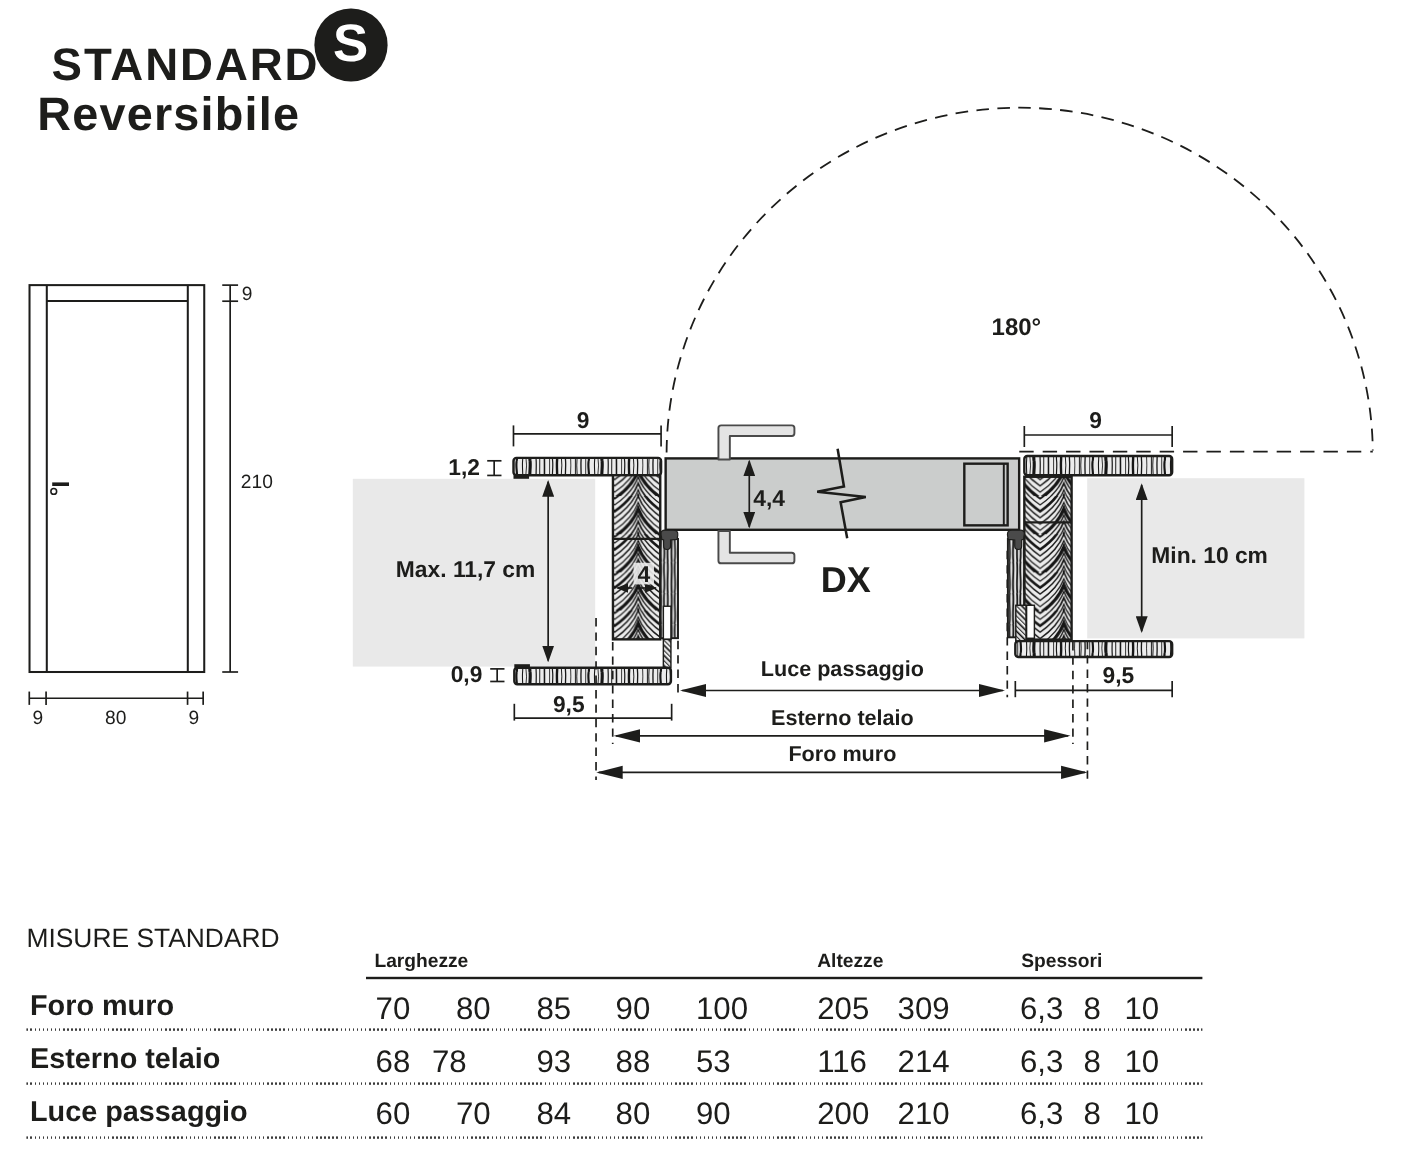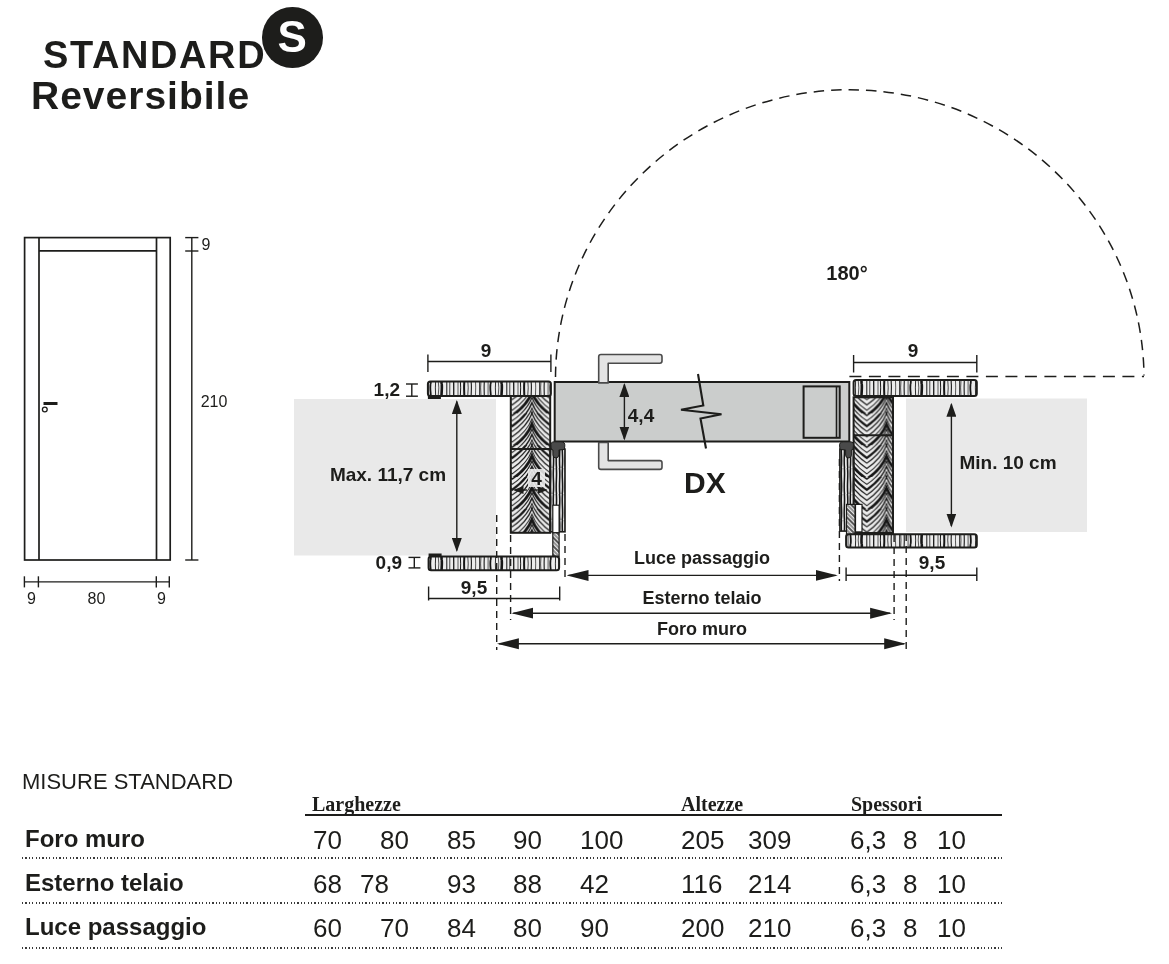--- a/index.html
+++ b/index.html
@@ -4,21 +4,21 @@
 <style>
   html,body{margin:0;padding:0;background:#fff;}
   body{width:1169px;height:964px;position:relative;font-family:"Liberation Sans",sans-serif;color:#1d1d1b;overflow:hidden;}
   .abs{position:absolute;}
   #title1{left:43px;top:18px;font-size:38px;font-weight:bold;letter-spacing:1.6px;margin-top:16px;}
   #scirc{left:262px;top:7px;width:60.5px;height:60.5px;border-radius:50%;background:#1d1d1b;color:#fff;
          font-size:44px;font-weight:bold;text-align:center;line-height:59px;}
   #title2{left:31px;top:73.5px;font-size:39px;font-weight:bold;letter-spacing:1px;}
   
   #misure{left:22px;top:769px;font-size:22px;font-weight:normal;letter-spacing:0px;}
-  .th{font-size:20px;font-weight:bold;top:792.5px;font-family:Liberation Serif, serif;}
+  .th{font-size:16px;font-weight:bold;top:792.5px;}
   .rowlab{font-weight:bold;font-size:24px;}
   .num{font-size:26px;}
   .r1{top:824.5px;} .r2{top:869.3px;} .r3{top:913.3px;}
   .dotted{height:1.5px;background-image:repeating-linear-gradient(90deg,#3a3a3a 0 1.2px,transparent 1.2px 3.4px);left:22px;width:980px;}
   #hline{left:305px;top:814px;width:697px;height:2px;background:#1d1d1b;}
 </style>
 </head>
 <body>
 <div class="abs" id="title1">STANDARD</div>
 <div class="abs" id="scirc">S</div>
@@ -243,21 +243,21 @@
 <div class="abs num r1" style="left:850px">6,3</div>
 <div class="abs num r1" style="left:903px">8</div>
 <div class="abs num r1" style="left:937px">10</div>
 <div class="abs dotted" style="top:857px"></div>
 
 <div class="abs rowlab r2" style="left:25px">Esterno telaio</div>
 <div class="abs num r2" style="left:313px">68</div>
 <div class="abs num r2" style="left:360px">78</div>
 <div class="abs num r2" style="left:447px">93</div>
 <div class="abs num r2" style="left:513px">88</div>
-<div class="abs num r2" style="left:580px">42</div>
+<div class="abs num r2" style="left:580px">53</div>
 <div class="abs num r2" style="left:681px">116</div>
 <div class="abs num r2" style="left:748px">214</div>
 <div class="abs num r2" style="left:850px">6,3</div>
 <div class="abs num r2" style="left:903px">8</div>
 <div class="abs num r2" style="left:937px">10</div>
 <div class="abs dotted" style="top:902px"></div>
 
 <div class="abs rowlab r3" style="left:25px">Luce passaggio</div>
 <div class="abs num r3" style="left:313px">60</div>
 <div class="abs num r3" style="left:380px">70</div>

